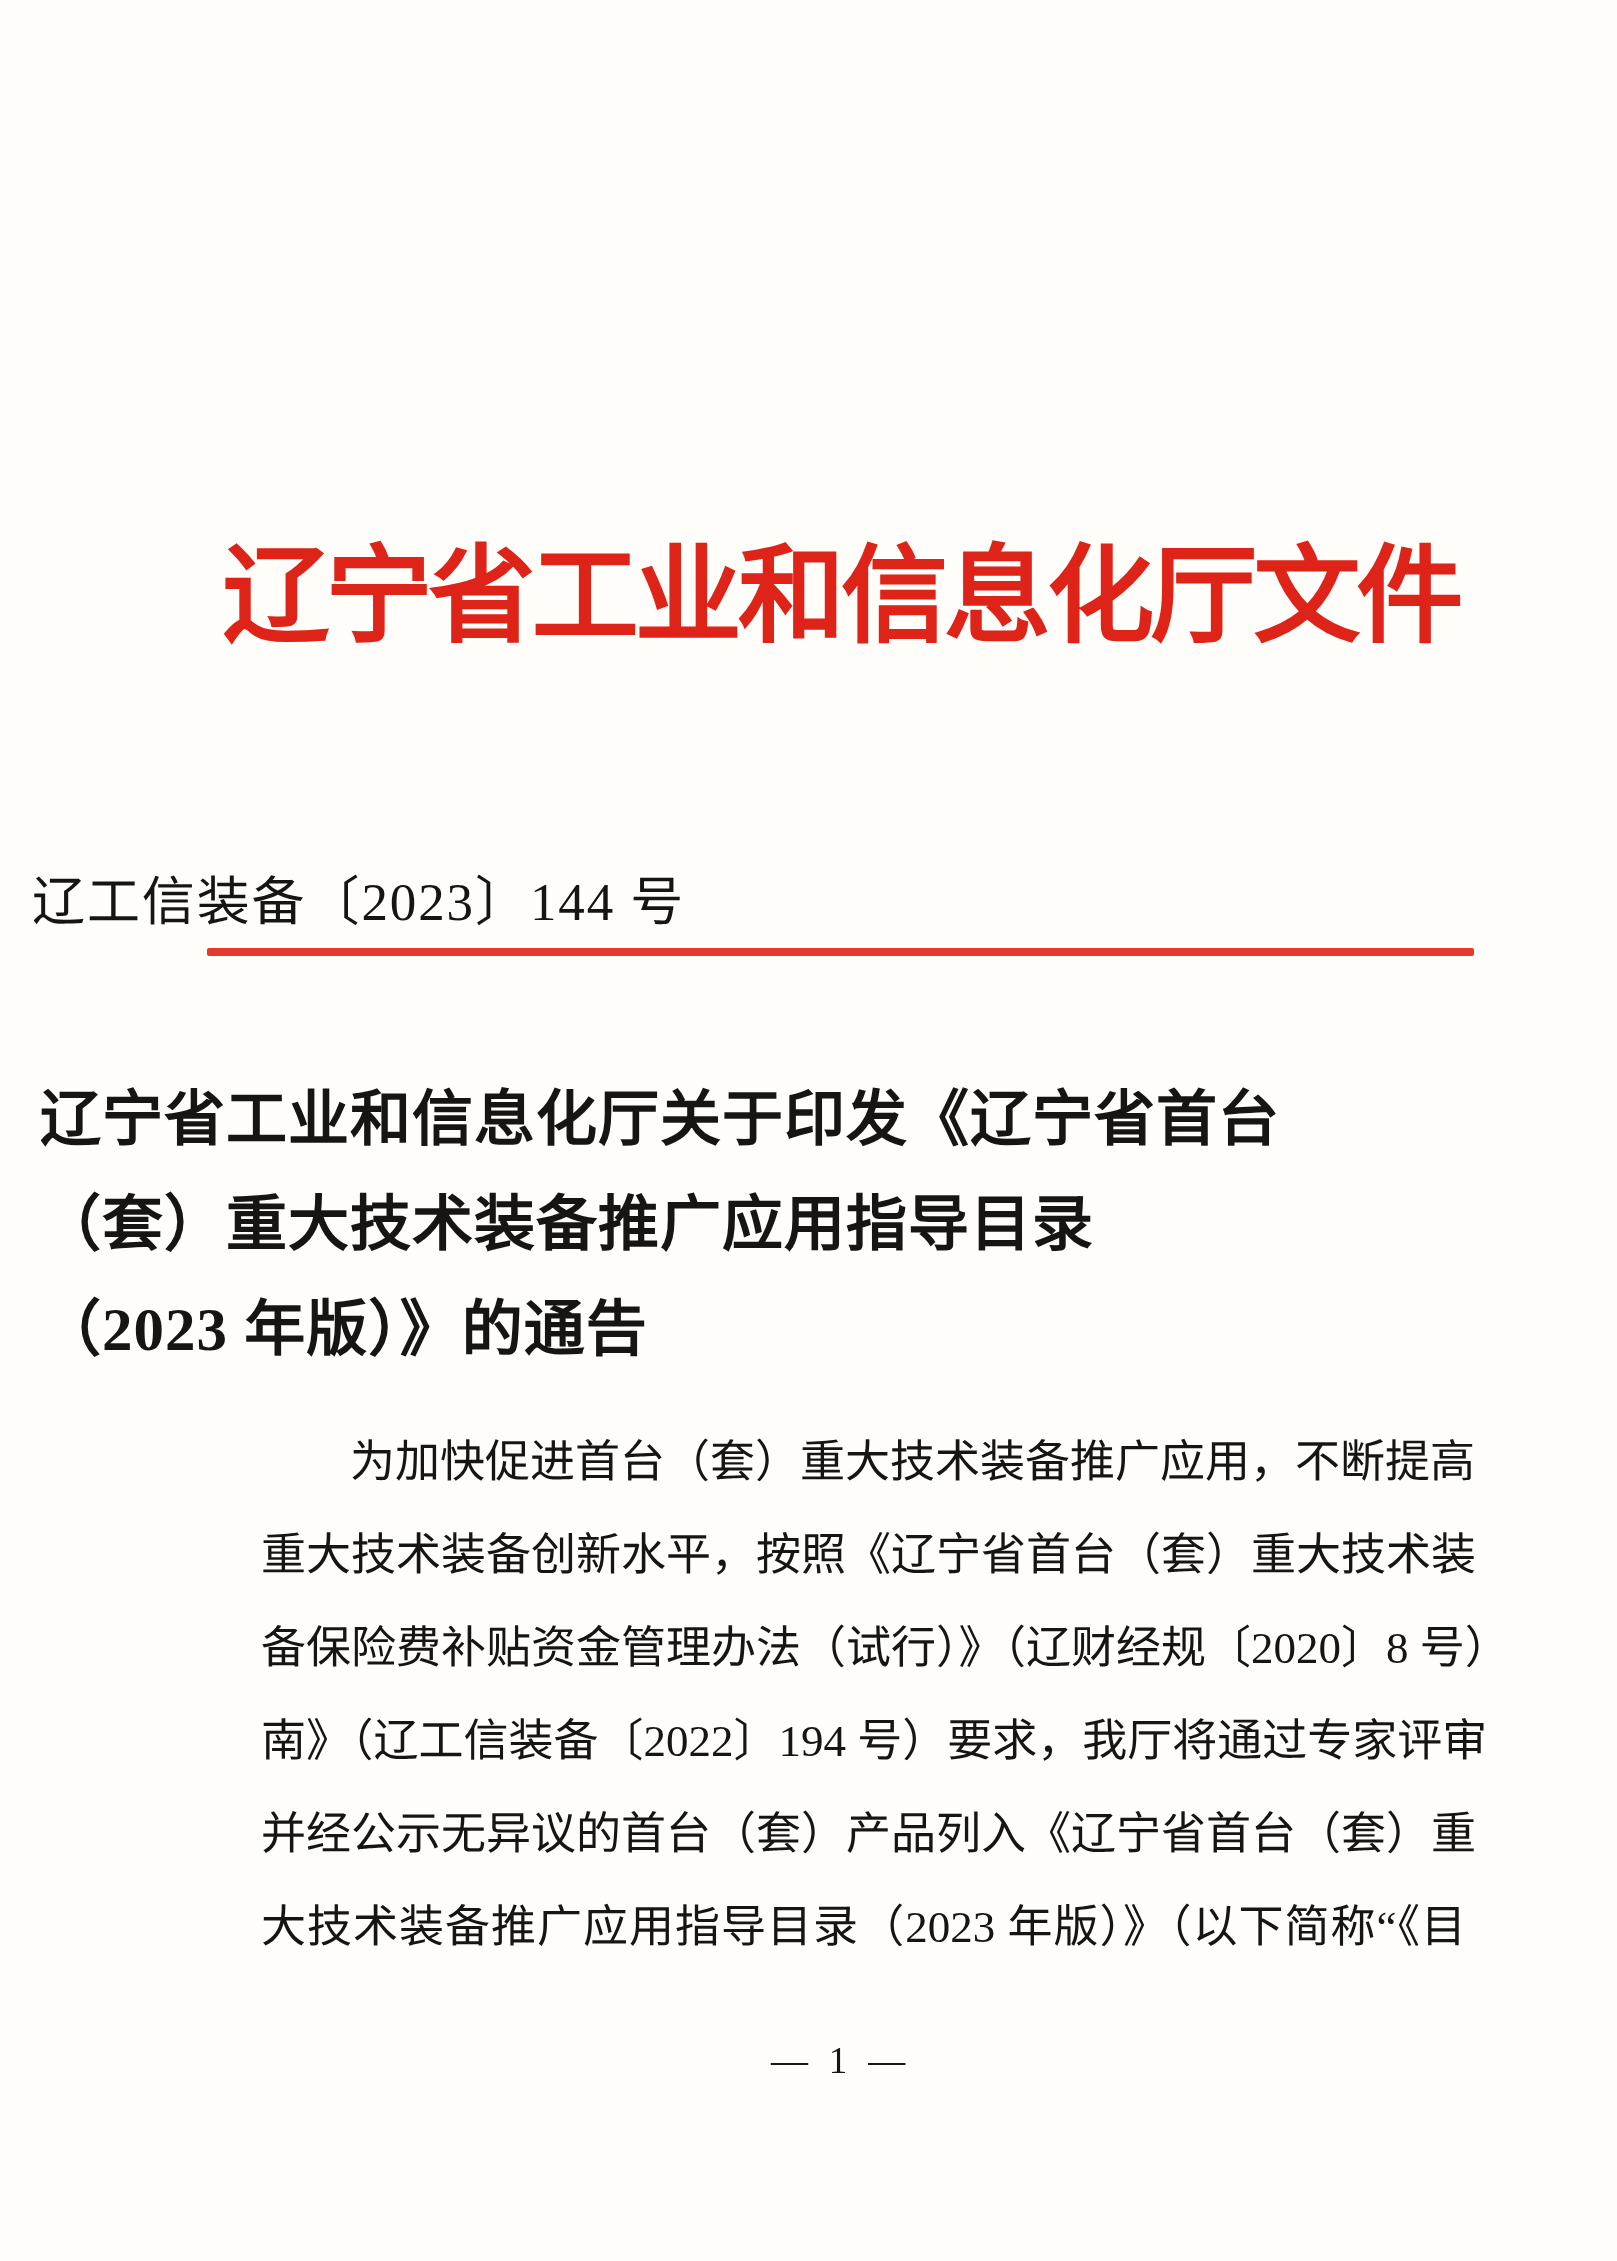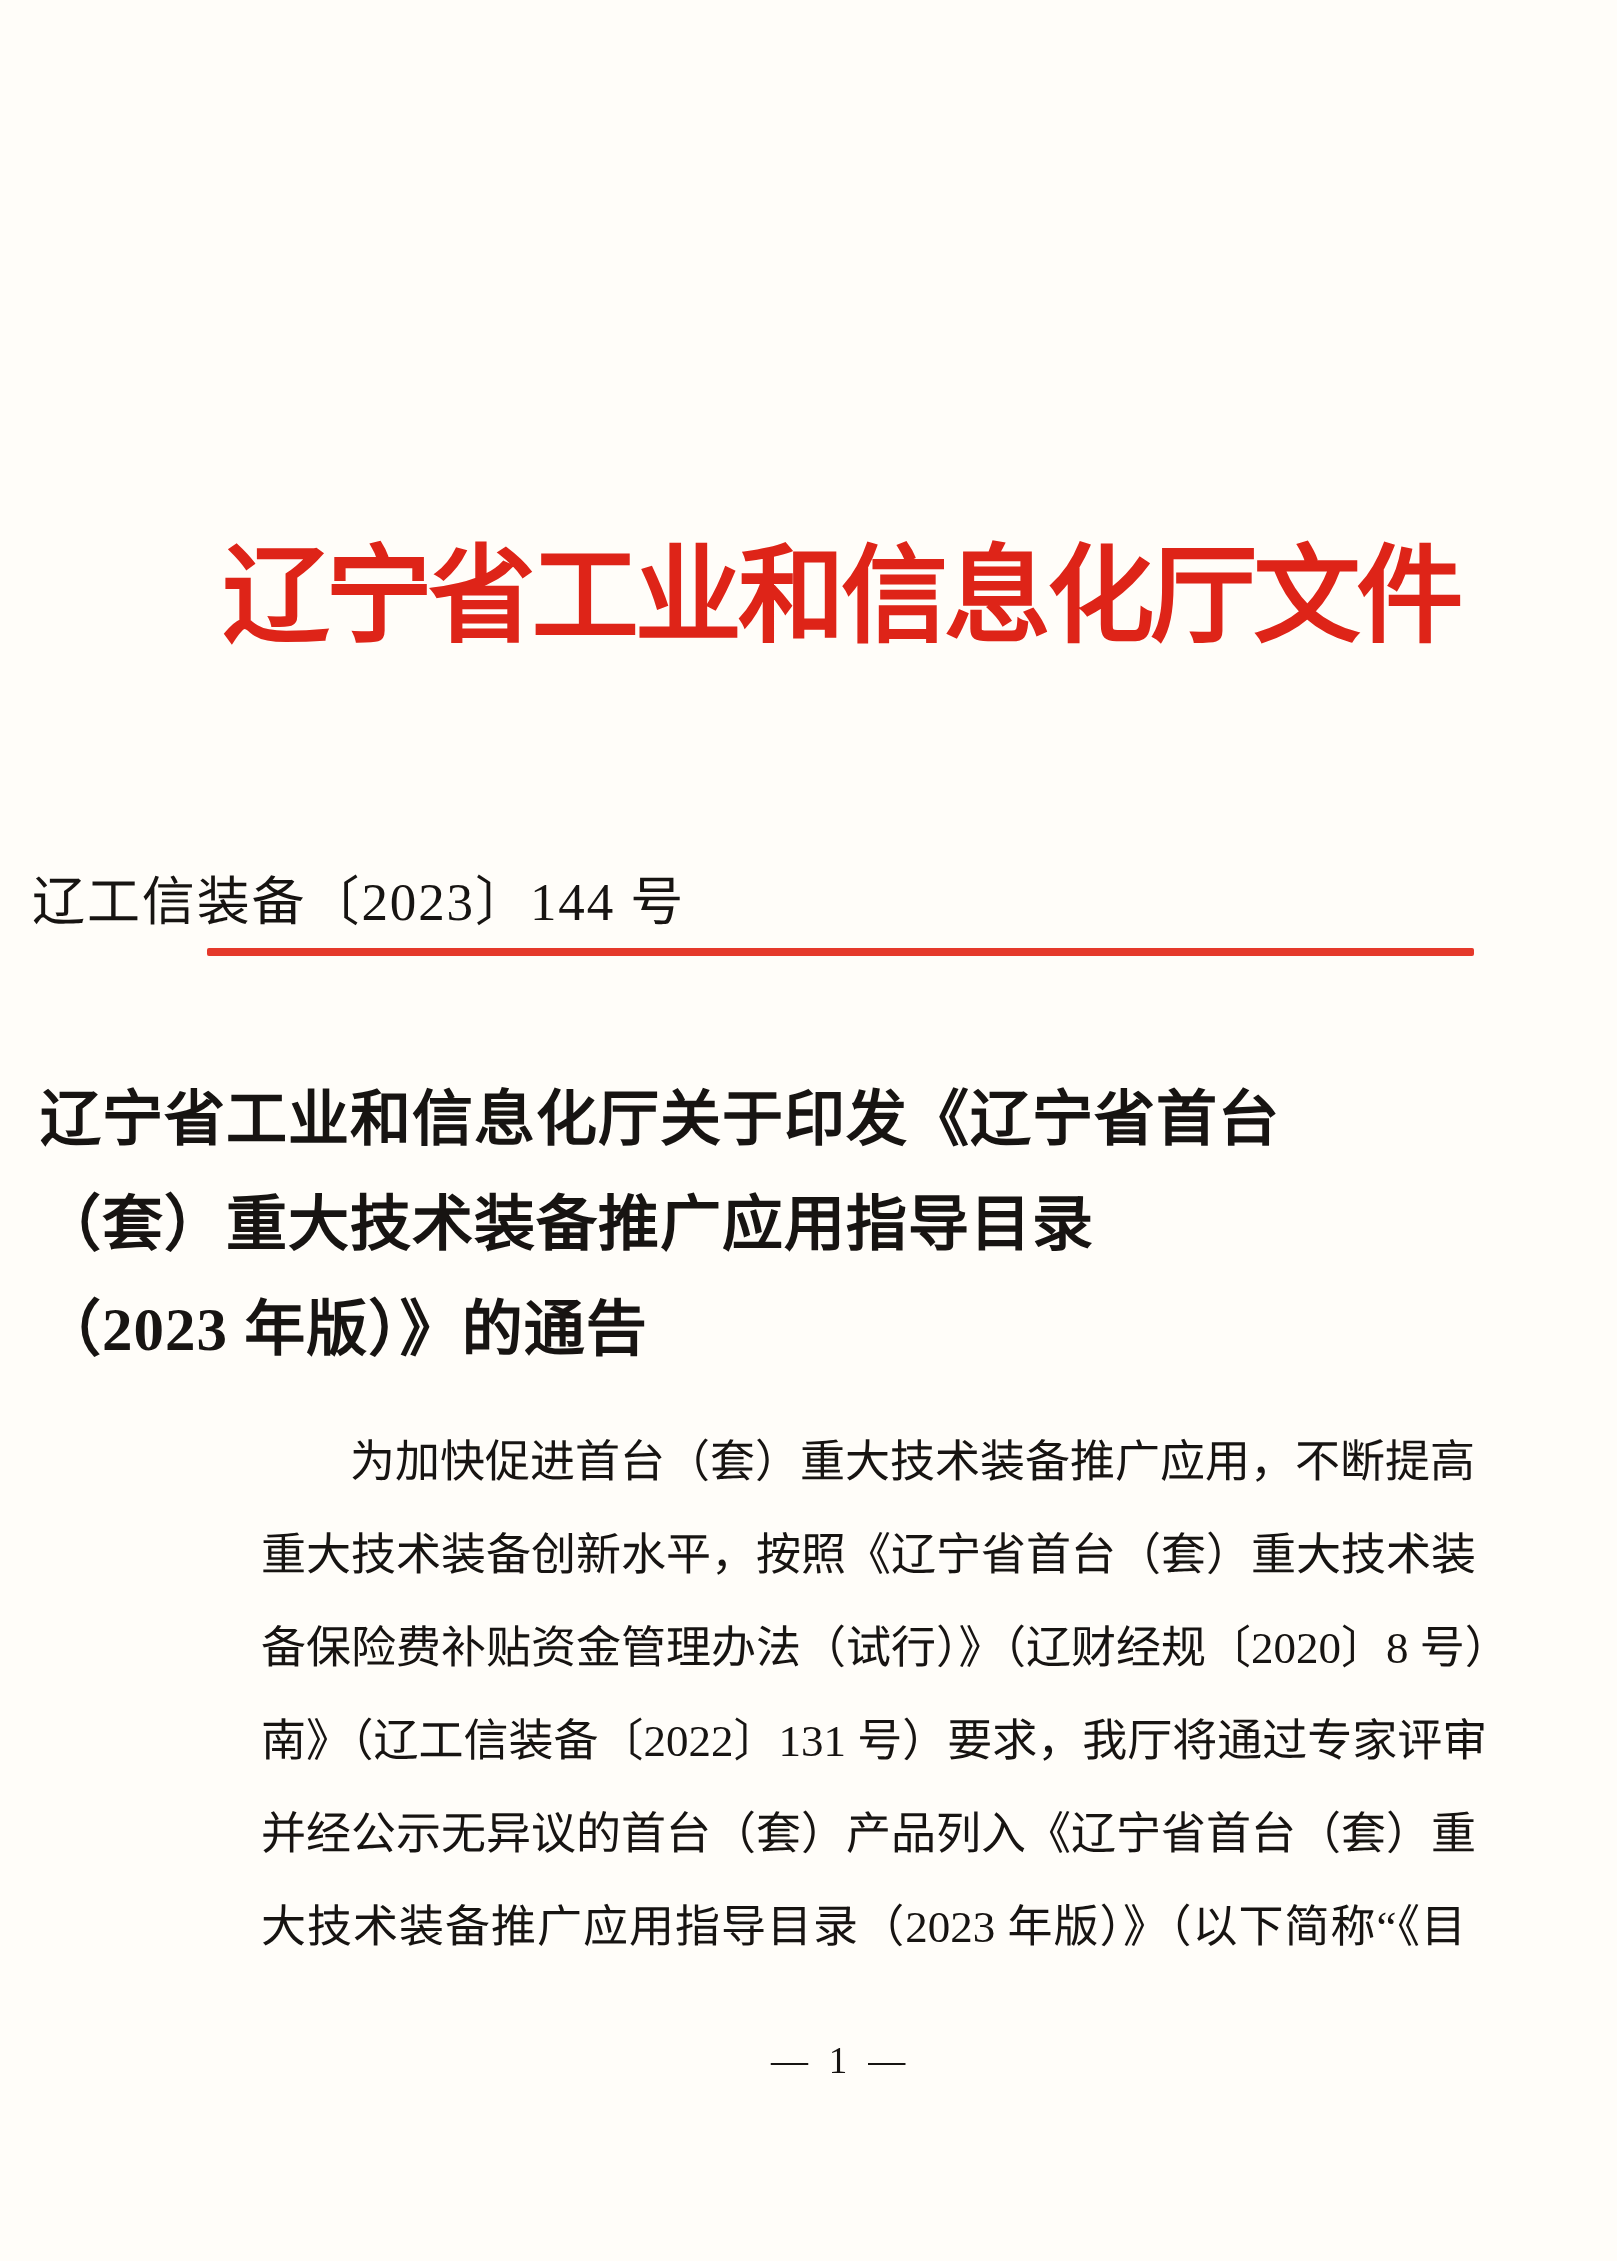--- a/index.html
+++ b/index.html
@@ -100,21 +100,21 @@
   <div class="doc-title">
     <div>辽宁省工业和信息化厅关于印发《辽宁省首台</div>
     <div>（套）重大技术装备推广应用指导目录</div>
     <div>（2023 年版）》的通告</div>
   </div>
 
   <div class="body-text">
     <div class="body-line indent">为加快促进首台（套）重大技术装备推广应用，不断提高</div>
     <div class="body-line">重大技术装备创新水平，按照《辽宁省首台（套）重大技术装</div>
     <div class="body-line">备保险费补贴资金管理办法（试行）》（辽财经规〔2020〕8 号）</div>
-    <div class="body-line">南》（辽工信装备〔2022〕131 号）要求，我厅将通过专家评审</div>
+    <div class="body-line">南》（辽工信装备〔2022〕194 号）要求，我厅将通过专家评审</div>
     <div class="body-line">并经公示无异议的首台（套）产品列入《辽宁省首台（套）重</div>
     <div class="body-line">大技术装备推广应用指导目录（2023 年版）》（以下简称“《目</div>
   </div>
 
   <div class="page-no">— 1 —</div>
 
 </div>
 
 
 </body></html>

